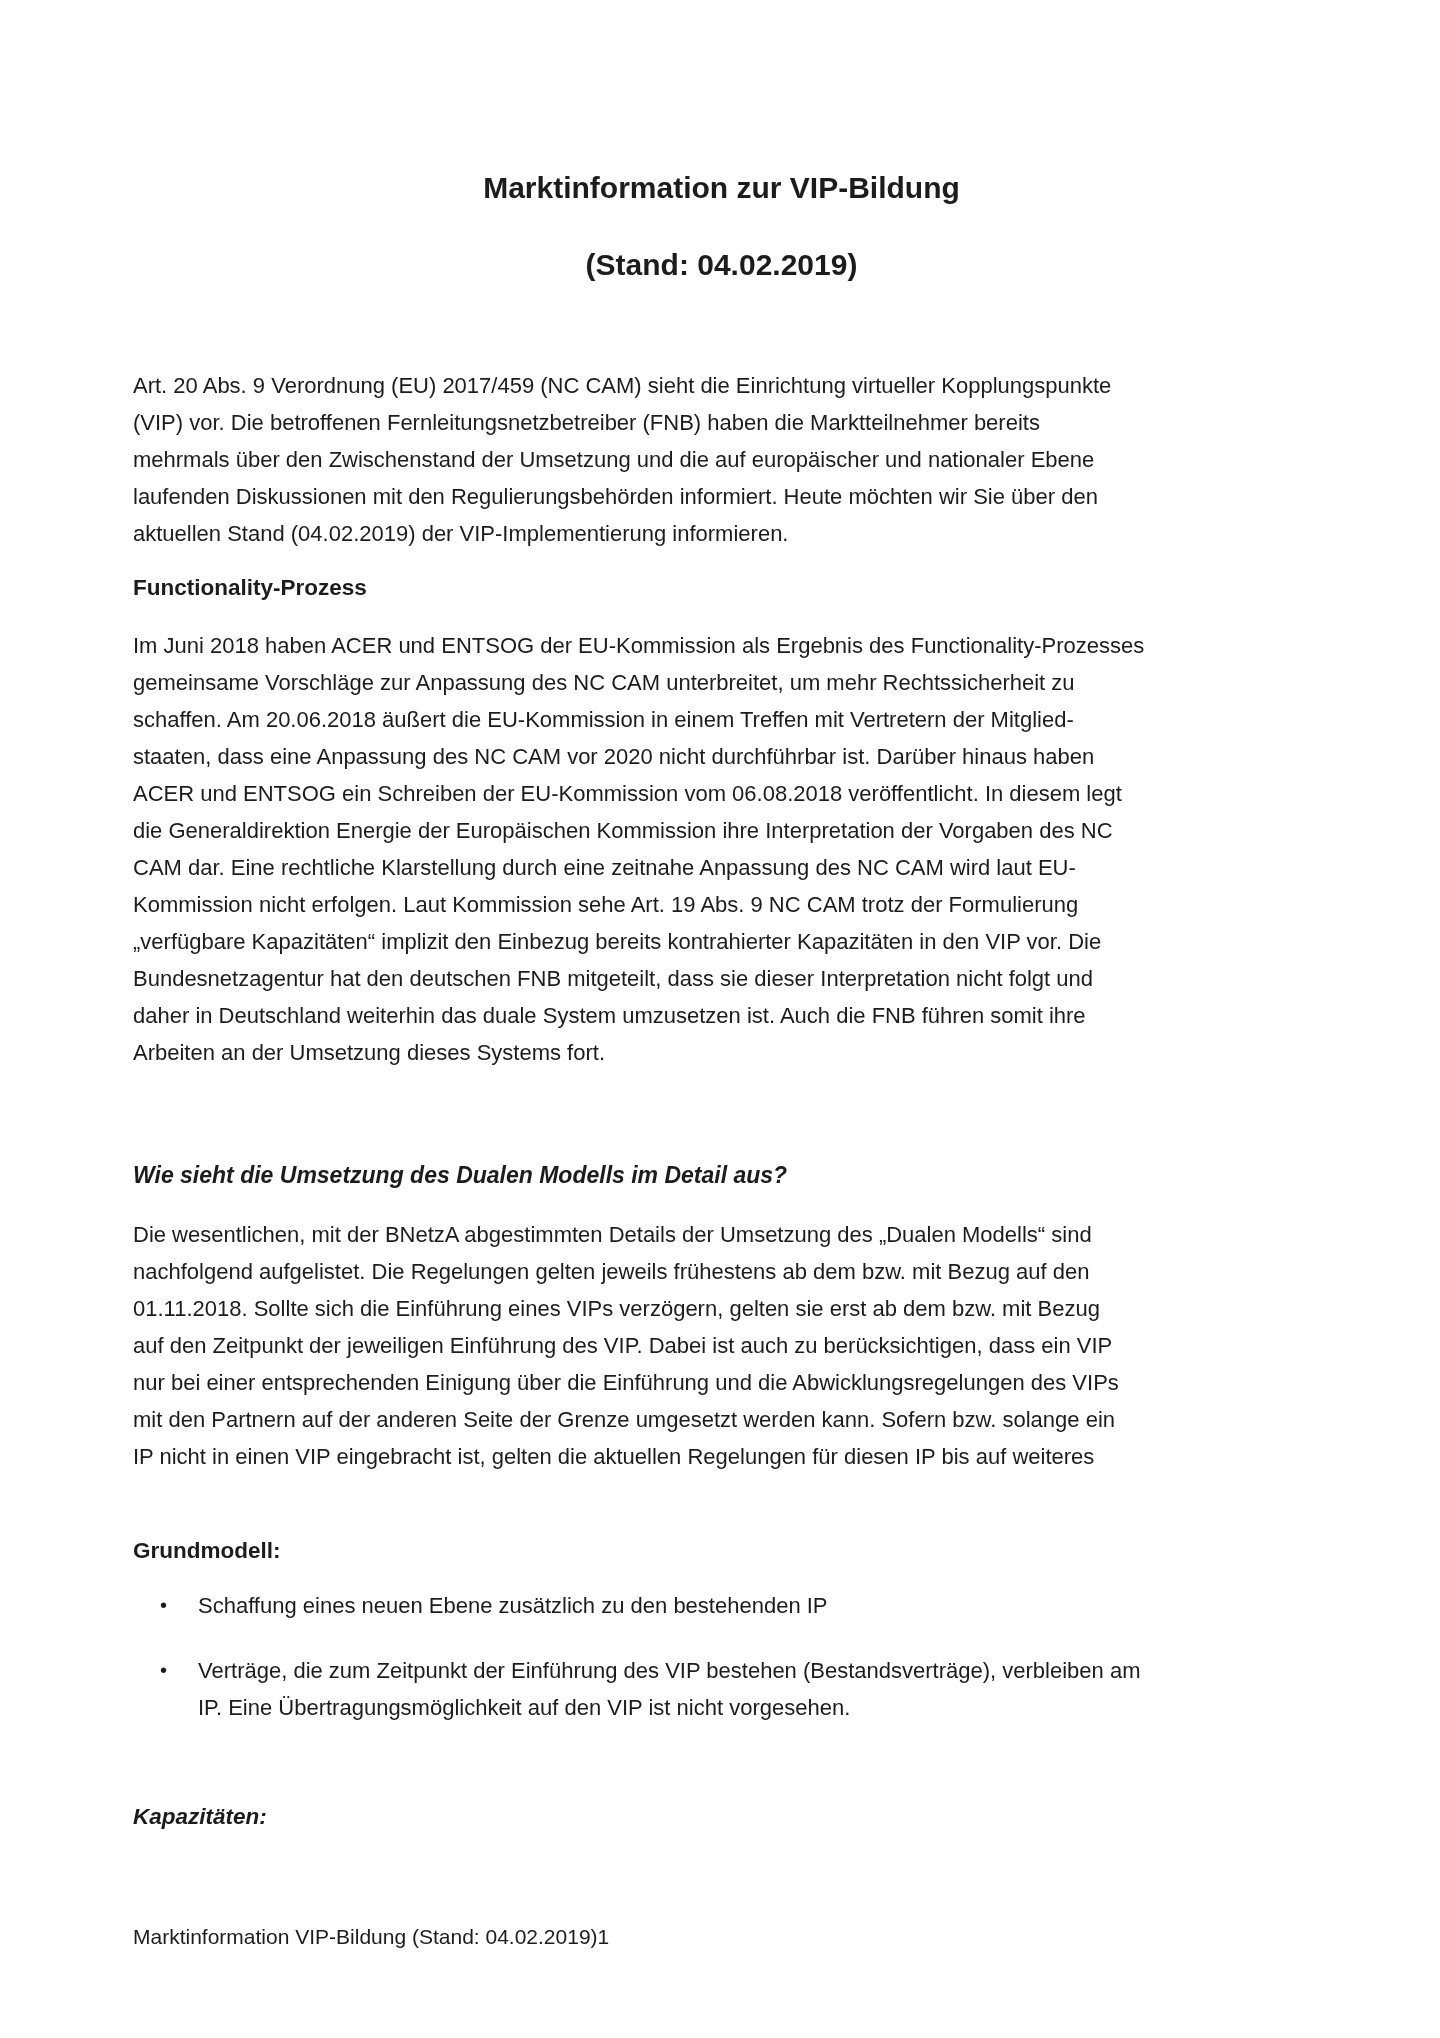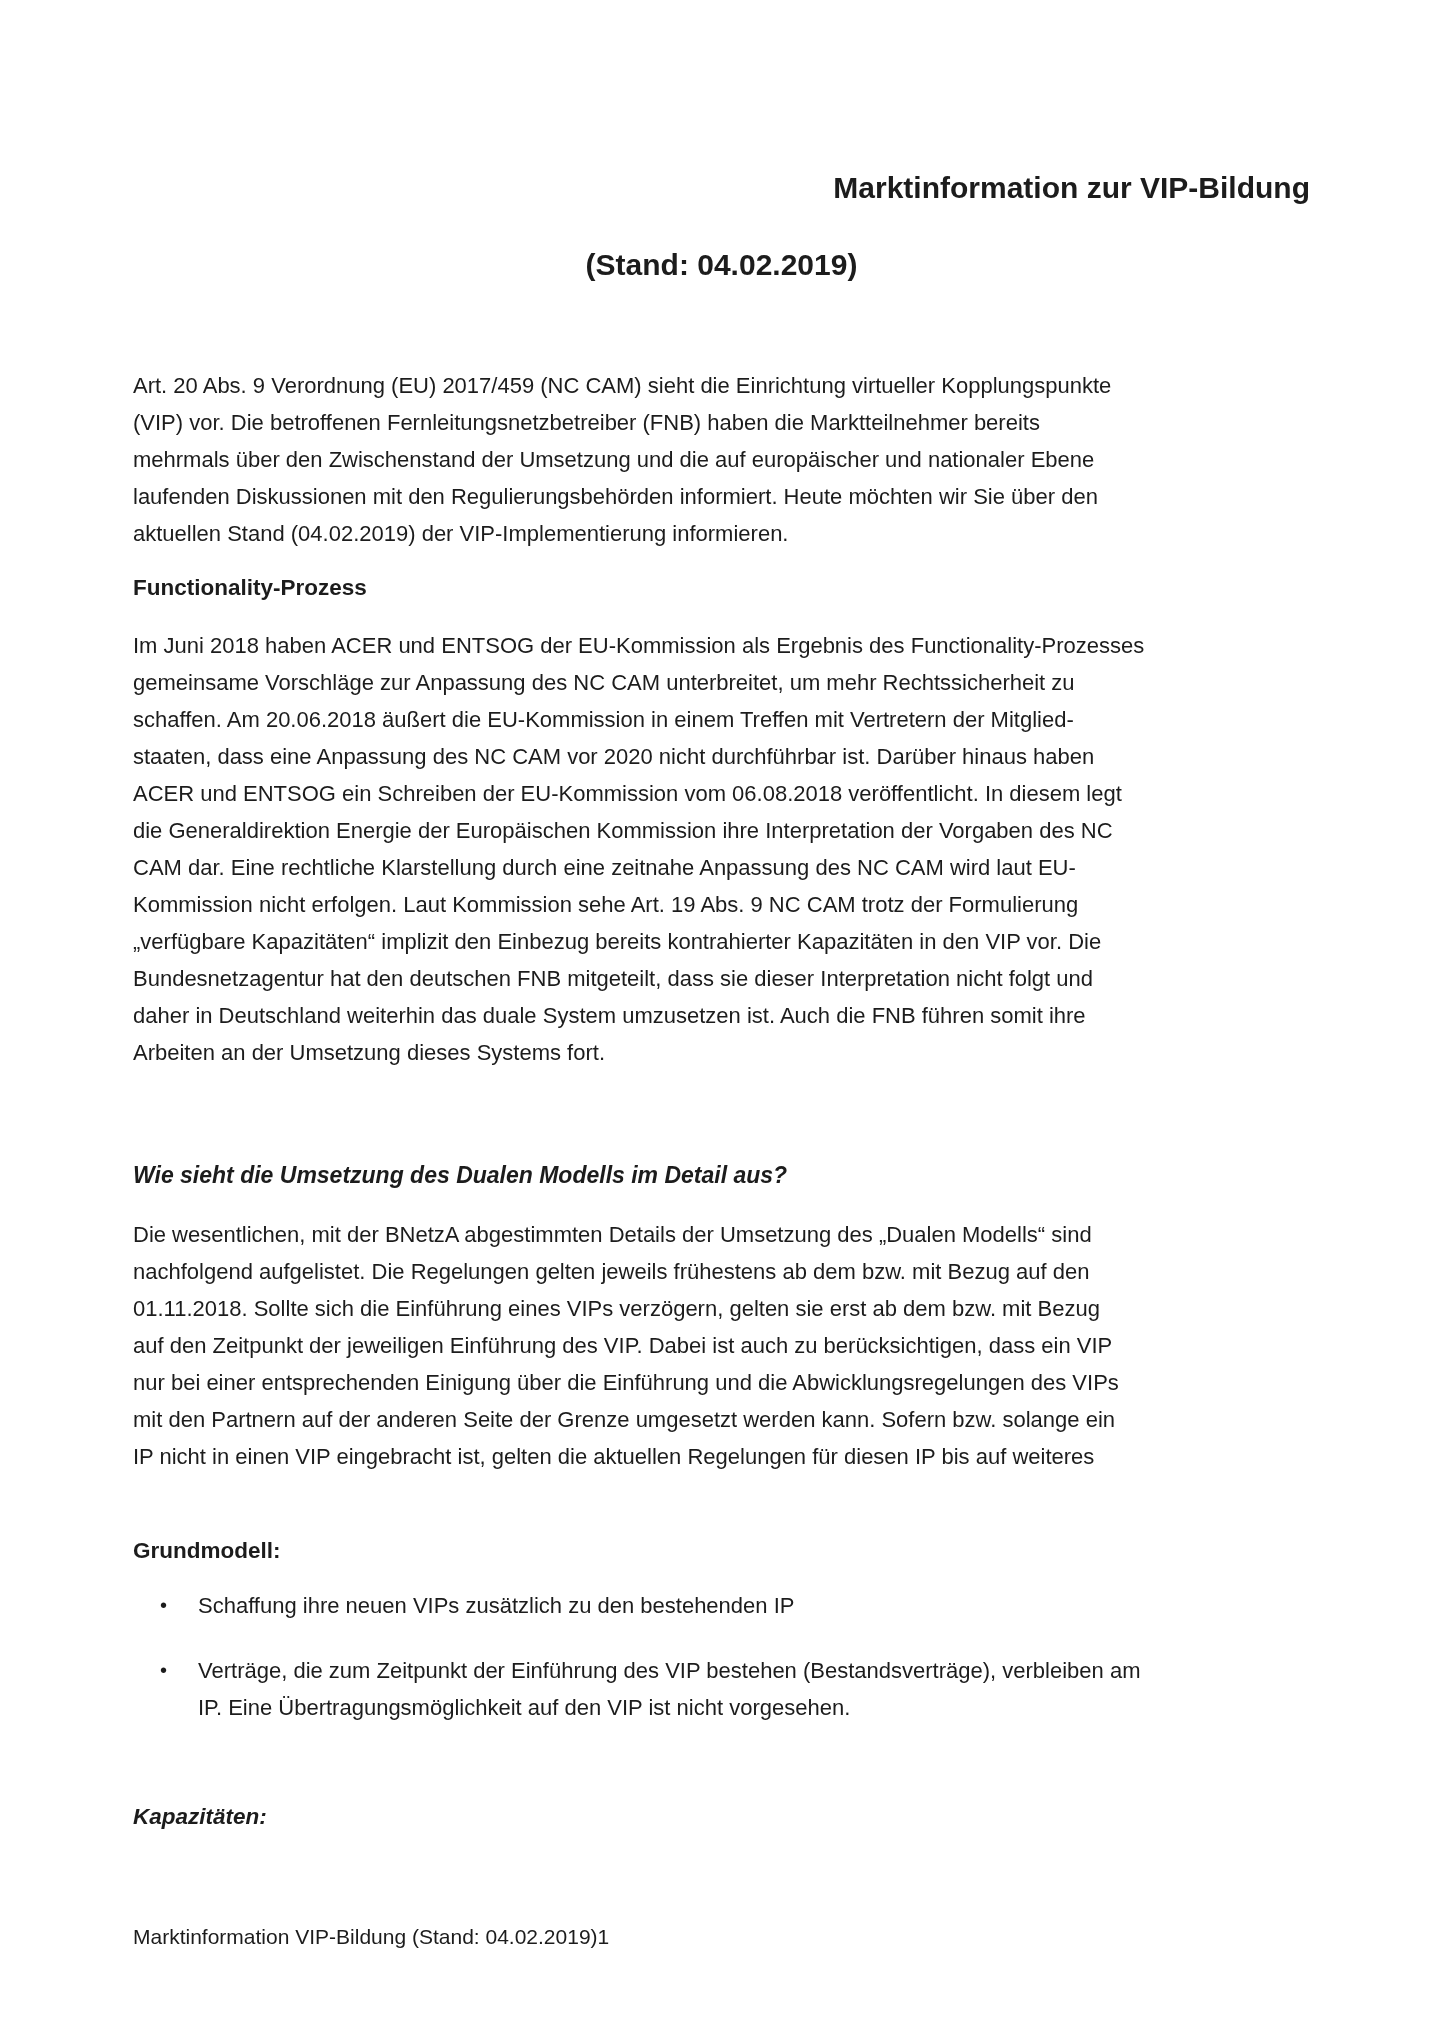--- a/index.html
+++ b/index.html
@@ -15,21 +15,21 @@
   .content {
     position:absolute;
     left:133px;
     right:130px;
     top:0;
   }
   .doc-title {
     margin:166px 0 0 0;
     font-size:30px;
     font-weight:bold;
-    text-align:right;
+    text-align:center;
     line-height:44px;
   }
   .doc-subtitle {
     margin:33px 0 0 0;
     font-size:30px;
     font-weight:bold;
     text-align:center;
     line-height:44px;
   }
   .para {
@@ -123,21 +123,21 @@
         <div class="tline">nur bei einer entsprechenden Einigung über die Einführung und die Abwicklungsregelungen des VIPs</div>
         <div class="tline">mit den Partnern auf der anderen Seite der Grenze umgesetzt werden kann. Sofern bzw. solange ein</div>
         <div class="tline">IP nicht in einen VIP eingebracht ist, gelten die aktuellen Regelungen für diesen IP bis auf weiteres</div>
       </div>
 
     <div class="h-bold h-grund">Grundmodell:</div>
     <div class="bullet-list">
         <div class="bullet-item">
           <span class="bullet-marker">•</span>
           <div class="bullet-text">
-            <div class="tline">Schaffung ihre neuen VIPs zusätzlich zu den bestehenden IP</div>
+            <div class="tline">Schaffung eines neuen Ebene zusätzlich zu den bestehenden IP</div>
           </div>
         </div>
         <div class="bullet-item">
           <span class="bullet-marker">•</span>
           <div class="bullet-text">
             <div class="tline">Verträge, die zum Zeitpunkt der Einführung des VIP bestehen (Bestandsverträge), verbleiben am</div>
             <div class="tline">IP. Eine Übertragungsmöglichkeit auf den VIP ist nicht vorgesehen.</div>
           </div>
         </div>
       </div>

